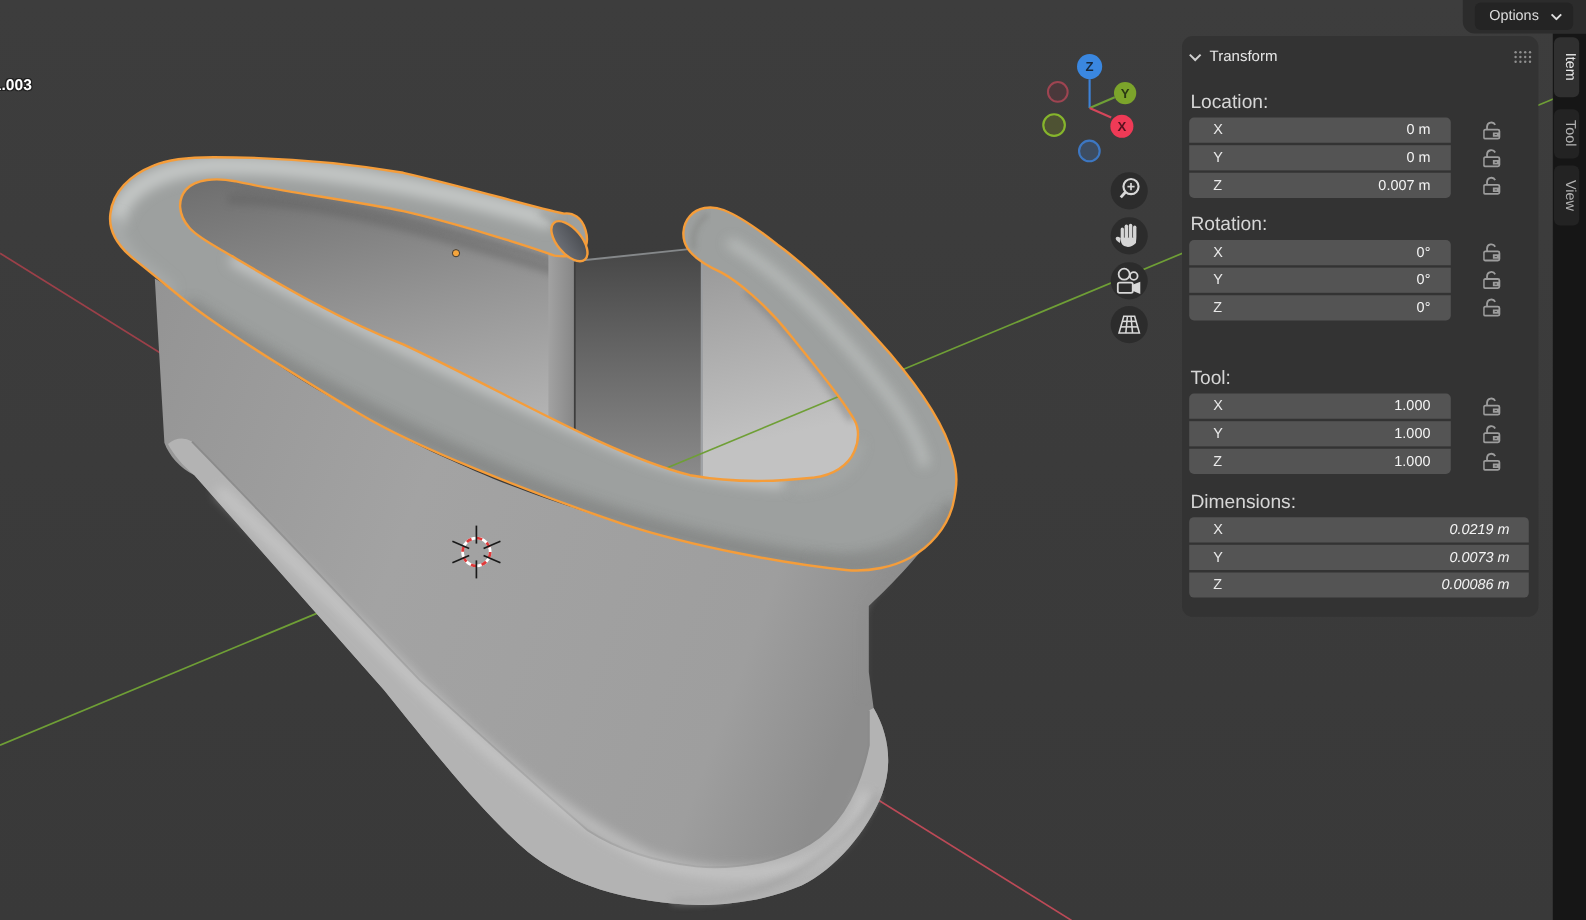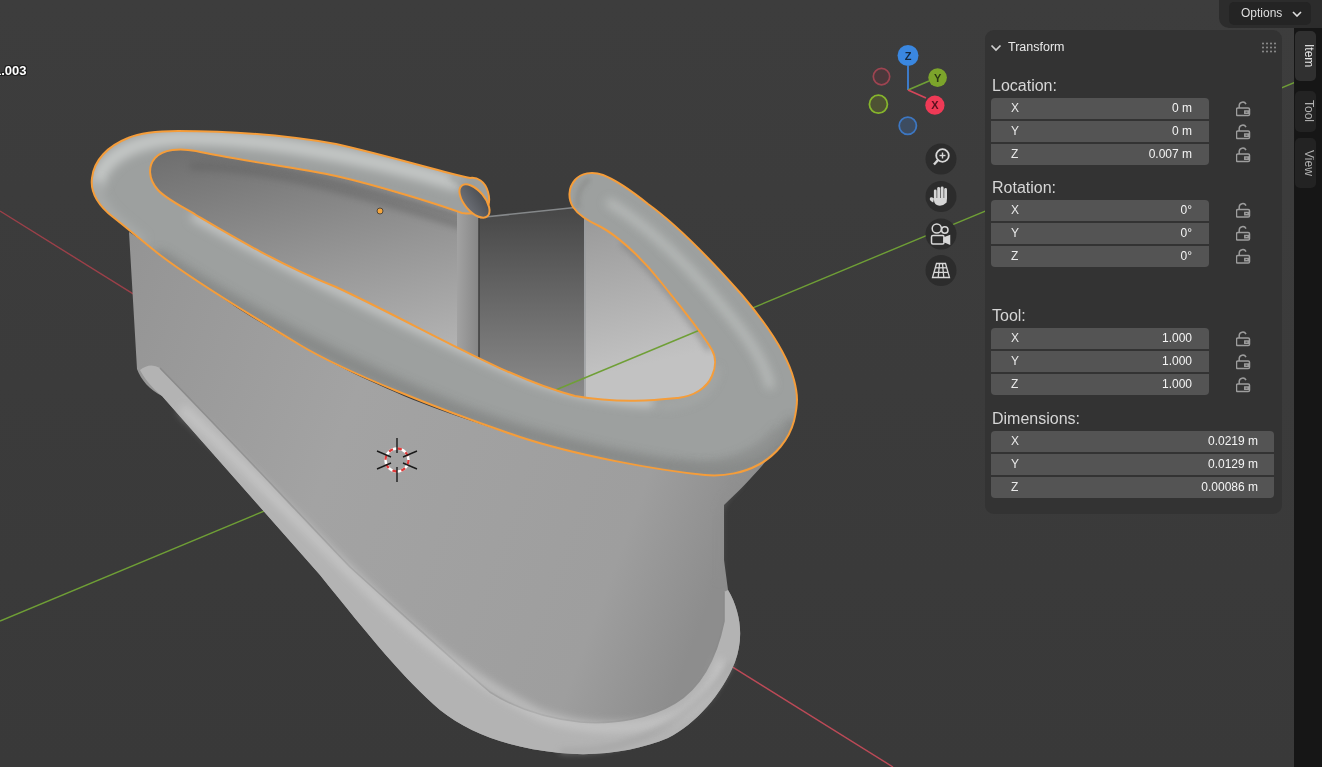--- a/index.html
+++ b/index.html
@@ -14,21 +14,21 @@
   #npanel{left:985px;top:30px;width:297px;height:484px;background:#333333;border-radius:9px;}
   #tabstrip{left:1294px;top:28px;width:28px;height:739px;background:#161616;}
   .tab{left:1295px;width:21px;border-radius:5px;writing-mode:vertical-rl;text-align:center;font-size:12px;}
   .tab.active{background:#303030;color:#e8e8e8;}
   .tab.inactive{background:#232323;color:#b2b2b2;}
   .plabel{color:#d6d6d6;font-size:16px;left:992px;}
   .field{left:991px;width:218px;height:21px;background:#545454;color:#e9e9e9;font-size:12px;line-height:21px;}
   .field .fl{position:absolute;left:20px;}
   .field .fv{position:absolute;right:17px;color:#f4f4f4;}
   .field.wide{width:283px;}
-  .field.wide .fv{right:16px;}
+  .field.wide .fv{right:16px;font-style:italic;}
   .rtop{border-top-left-radius:4px;border-top-right-radius:4px;}
   .rbot{border-bottom-left-radius:4px;border-bottom-right-radius:4px;}
   #euler{left:991px;top:276px;width:281px;height:23px;background:#232323;border-radius:4px;color:#e4e4e4;font-size:12px;line-height:23px;padding-left:12px;}
   #xformhdr{left:1008px;top:40px;color:#e8e8e8;font-size:12.5px;text-align:center;}
   #objname{left:-6px;top:63px;-webkit-font-smoothing:antialiased;color:#ffffff;font-size:13px;font-weight:bold;
     text-shadow:-1px 0 #222,1px 0 #222,0 -1px #222,0 1px #222,-1px -1px #222,1px 1px #222,1px -1px #222,-1px 1px #222;}
 </style>
 </head>
 <body>
 <div id="stage">
@@ -394,21 +394,21 @@
       <span class="fv">1.000</span>
     </div>
 
 <div class="abs plabel" style="top:410px">Dimensions:</div>
 <div class="abs field wide rtop" style="top:431px">
       <span class="fl">X</span>
       <span class="fv">0.0219 m</span>
     </div>
 <div class="abs field wide" style="top:454px">
       <span class="fl">Y</span>
-      <span class="fv">0.0129 m</span>
+      <span class="fv">0.0073 m</span>
     </div>
 <div class="abs field wide rbot" style="top:477px">
       <span class="fl">Z</span>
       <span class="fv">0.00086 m</span>
     </div>
 
 <svg class="ico" width="22" height="420" style="left:1236px;top:98px" viewBox="0 0 22 420">
   <g stroke="#9d9d9d" fill="none" stroke-width="1.5">
     <path d="M3.2,10.0 L3.2,7.5 A3.6,3.6 0 0 1 10,6.1 M1.8,10.0 h10.4 a1.3,1.3 0 0 1 1.3,1.3 v5 a1.3,1.3 0 0 1 -1.3,1.3 h-10.4 a1.3,1.3 0 0 1 -1.3,-1.3 v-5 a1.3,1.3 0 0 1 1.3,-1.3 Z M8.8,13.1 h3.4 v2.2 h-3.4 Z"></path>
     <path d="M3.2,33.0 L3.2,30.5 A3.6,3.6 0 0 1 10,29.1 M1.8,33.0 h10.4 a1.3,1.3 0 0 1 1.3,1.3 v5 a1.3,1.3 0 0 1 -1.3,1.3 h-10.4 a1.3,1.3 0 0 1 -1.3,-1.3 v-5 a1.3,1.3 0 0 1 1.3,-1.3 Z M8.8,36.1 h3.4 v2.2 h-3.4 Z"></path>

